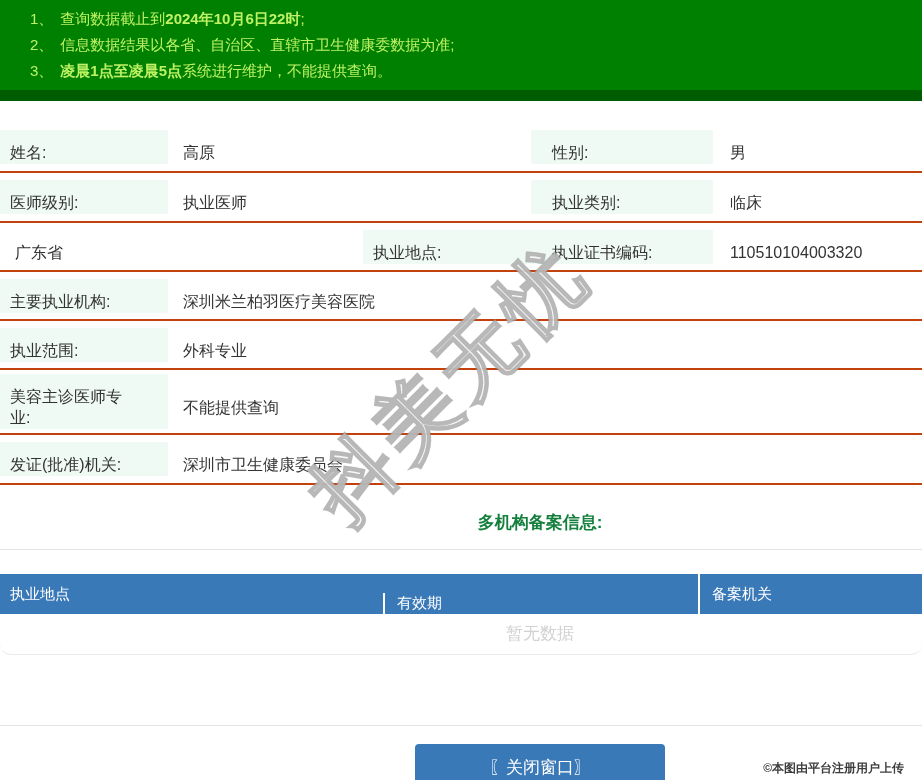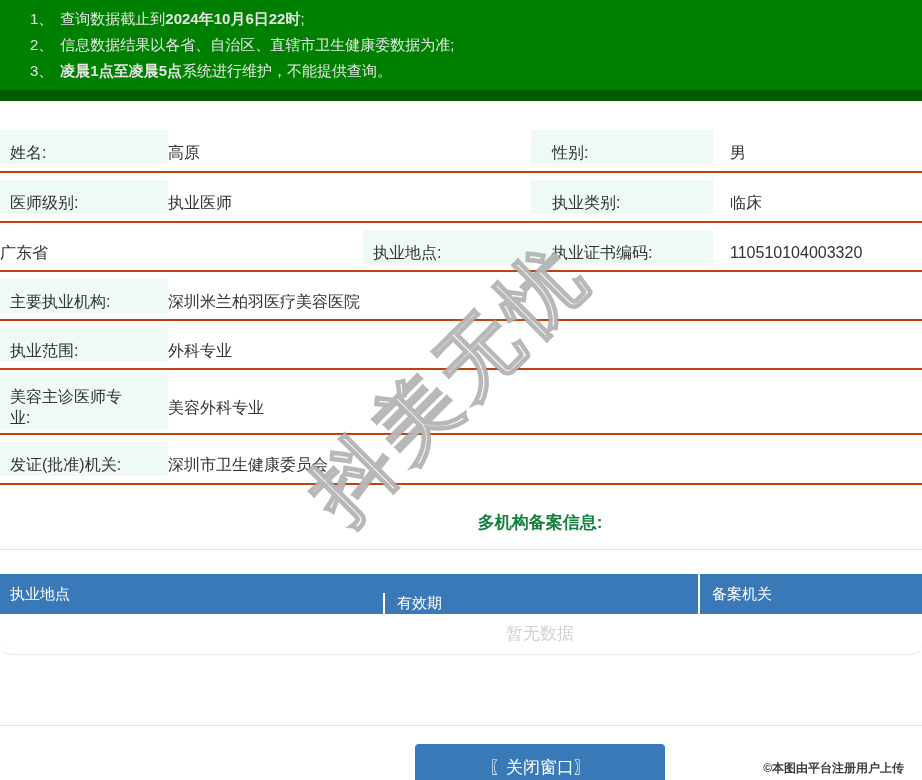--- a/index.html
+++ b/index.html
@@ -3,33 +3,33 @@
 <meta charset="utf-8">
 <style>
   html,body{margin:0;padding:0;}
   body{
     width:922px;height:780px;overflow:hidden;position:relative;
     background:#ffffff;
     font-family:"Liberation Sans","DejaVu Sans",sans-serif;
     color:#333;
   }
   
-  .notice{background:#008000;color:#e5e5e5;padding:6px 10px 6px 30px;font-size:15px;}
+  .notice{background:#008000;color:#bef264;padding:6px 10px 6px 30px;font-size:15px;}
   .notice-line{line-height:26px;white-space:nowrap;}
   .notice-num{margin-right:7px;}
   .notice-strip{height:11px;background:#005c00;}
   
   .info-table{margin-top:22px;}
   .info-row{display:flex;border-bottom:2px solid #c2410c;align-items:center;}
   .info-row.r1,.info-row.r2,.info-row.r7{min-height:48px;}
   .info-row.r3,.info-row.r4,.info-row.r5{min-height:47px;}
   .info-row.r6{min-height:63px;}
   .cell{box-sizing:border-box;font-size:16px;padding-top:13px;}
   .cell-label{width:168px;background:#eefaf3;padding-left:10px;padding-right:30px;flex-shrink:0;}
-  .cell-value{width:363px;flex-shrink:0;font-family:Liberation Serif, serif;}
+  .cell-value{width:363px;padding-left:15px;flex-shrink:0;font-family:Liberation Serif, serif;}
   .cell-value.wide{width:auto;flex:1;}
   .cell-label2{width:182px;background:#eefaf3;padding-left:21px;padding-right:10px;flex-shrink:0;}
   .cell-value2{flex:1;padding-left:17px;}
   
   .section-title{margin-top:26px;font-size:17px;font-weight:bold;text-align:center;padding-left:158px;color:#15803d;}
   .hr1{border-top:1px solid #e3e3e3;margin-top:15px;}
   .backup-header{display:flex;margin-top:24px;background:#3a79b8;height:40px;color:#fff;font-size:15px;}
   .bh{box-sizing:border-box;display:flex;align-items:center;}
   .bh1{width:383px;padding-left:10px;}
   .bh2{width:315px;padding-left:12px;border-left:2px solid #fff;margin-top:19px;}
@@ -83,21 +83,21 @@
   <div class="info-row r4">
     <div class="cell cell-label">主要执业机构:</div>
     <div class="cell cell-value wide">深圳米兰柏羽医疗美容医院</div>
   </div>
   <div class="info-row r5">
     <div class="cell cell-label">执业范围:</div>
     <div class="cell cell-value wide">外科专业</div>
   </div>
   <div class="info-row r6">
     <div class="cell cell-label">美容主诊医师专业:</div>
-    <div class="cell cell-value wide">美容外科专业</div>
+    <div class="cell cell-value wide">不能提供查询</div>
   </div>
   <div class="info-row r7">
     <div class="cell cell-label">发证(批准)机关:</div>
     <div class="cell cell-value wide">深圳市卫生健康委员会</div>
   </div>
 </div>
 
 <div class="section-title">多机构备案信息:</div>
 <div class="hr1"></div>
 

